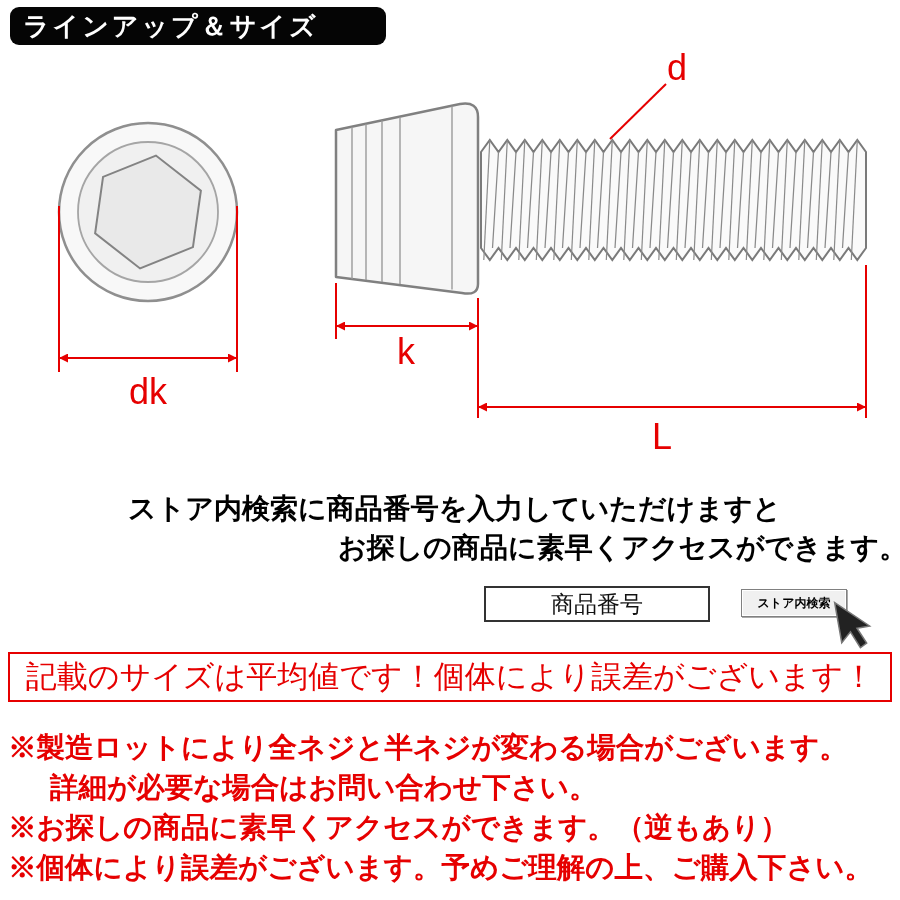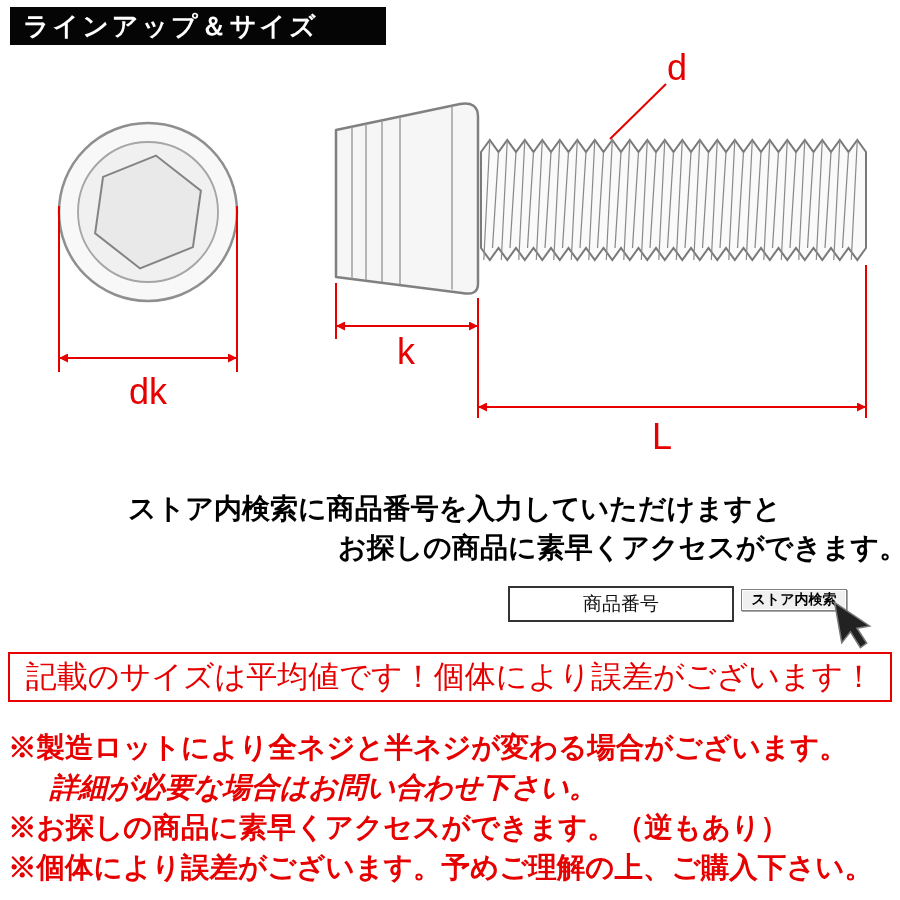--- a/index.html
+++ b/index.html
@@ -2,44 +2,44 @@
 <html><head>
 <meta charset="utf-8">
 <style>
   * { margin:0; padding:0; box-sizing:border-box; }
   html,body { width:900px; height:900px; background:#ffffff;
     font-family:"Liberation Sans", sans-serif; }
   .page { position:relative; width:900px; height:900px; background:#fff; overflow:hidden; }
 
   .header-bar { position:absolute; left:10px; top:7px; width:376px; height:38px;
     background:#050505; color:#ffffff; font-size:26px; font-weight:700;
-    letter-spacing:3px; line-height:38px; padding-left:13px; }
+    letter-spacing:3px; line-height:38px; padding-left:13px;border-radius:9px; }
 
   .diagram { position:absolute; left:0; top:0; }
 
   .hint { position:absolute; color:#000; font-size:28px; font-weight:600; white-space:nowrap; }
   .hint1 { left:86px;  top:490px;margin-left:42px; }
   .hint2 { left:324px; top:529px;margin-left:14px; }
 
-  .search-input { position:absolute; left:508px; top:586px; width:226px; height:36px;
+  .search-input { position:absolute; left:484px; top:586px; width:226px; height:36px;
     background:#fff; border:2px solid #333; display:flex; align-items:center;
-    justify-content:center; font-size:19px; color:#111; }
-  .search-button { position:absolute; left:741px; top:589px; width:106px; height:22px;
+    justify-content:center; font-size:23px; color:#111; }
+  .search-button { position:absolute; left:741px; top:589px; width:106px; height:28px;
     background:#f0f0f0; border:1px solid #808080; box-shadow: inset 0 0 0 1px #ffffff, 1px 1px 0 #aaaaaa;
     display:flex; align-items:center; justify-content:center;
-    font-size:14px; font-weight:700; color:#000; }
+    font-size:12px; font-weight:700; color:#000; }
   .cursor { position:absolute; left:831px; top:599px; z-index:5; }
 
   .warn-box { position:absolute; left:8px; top:652px; width:884px; height:50px;
     border:2px solid #e60000; color:#e60000; font-size:31px; font-weight:400;
     display:flex; align-items:center; justify-content:center; white-space:nowrap; }
 
   .notes { position:absolute; left:8px; top:727px; color:#e60000;
     font-size:28.5px; font-weight:600; line-height:40px; white-space:nowrap; }
-  .note.indent { padding-left:42px;font-style:italic; }
+  .note.indent { padding-left:42px; }
 </style>
 </head>
 <body>
 
 <div class="page">
 
   <svg class="diagram" width="900" height="475" viewBox="0 0 900 475">
     <defs>
       <marker id="arrow" viewBox="0 0 10 10" refX="10" refY="5" markerWidth="16" markerHeight="9" markerUnits="userSpaceOnUse" orient="auto-start-reverse">
         <path d="M0,0 L10,5 L0,10 Z" fill="#e60000"></path>

